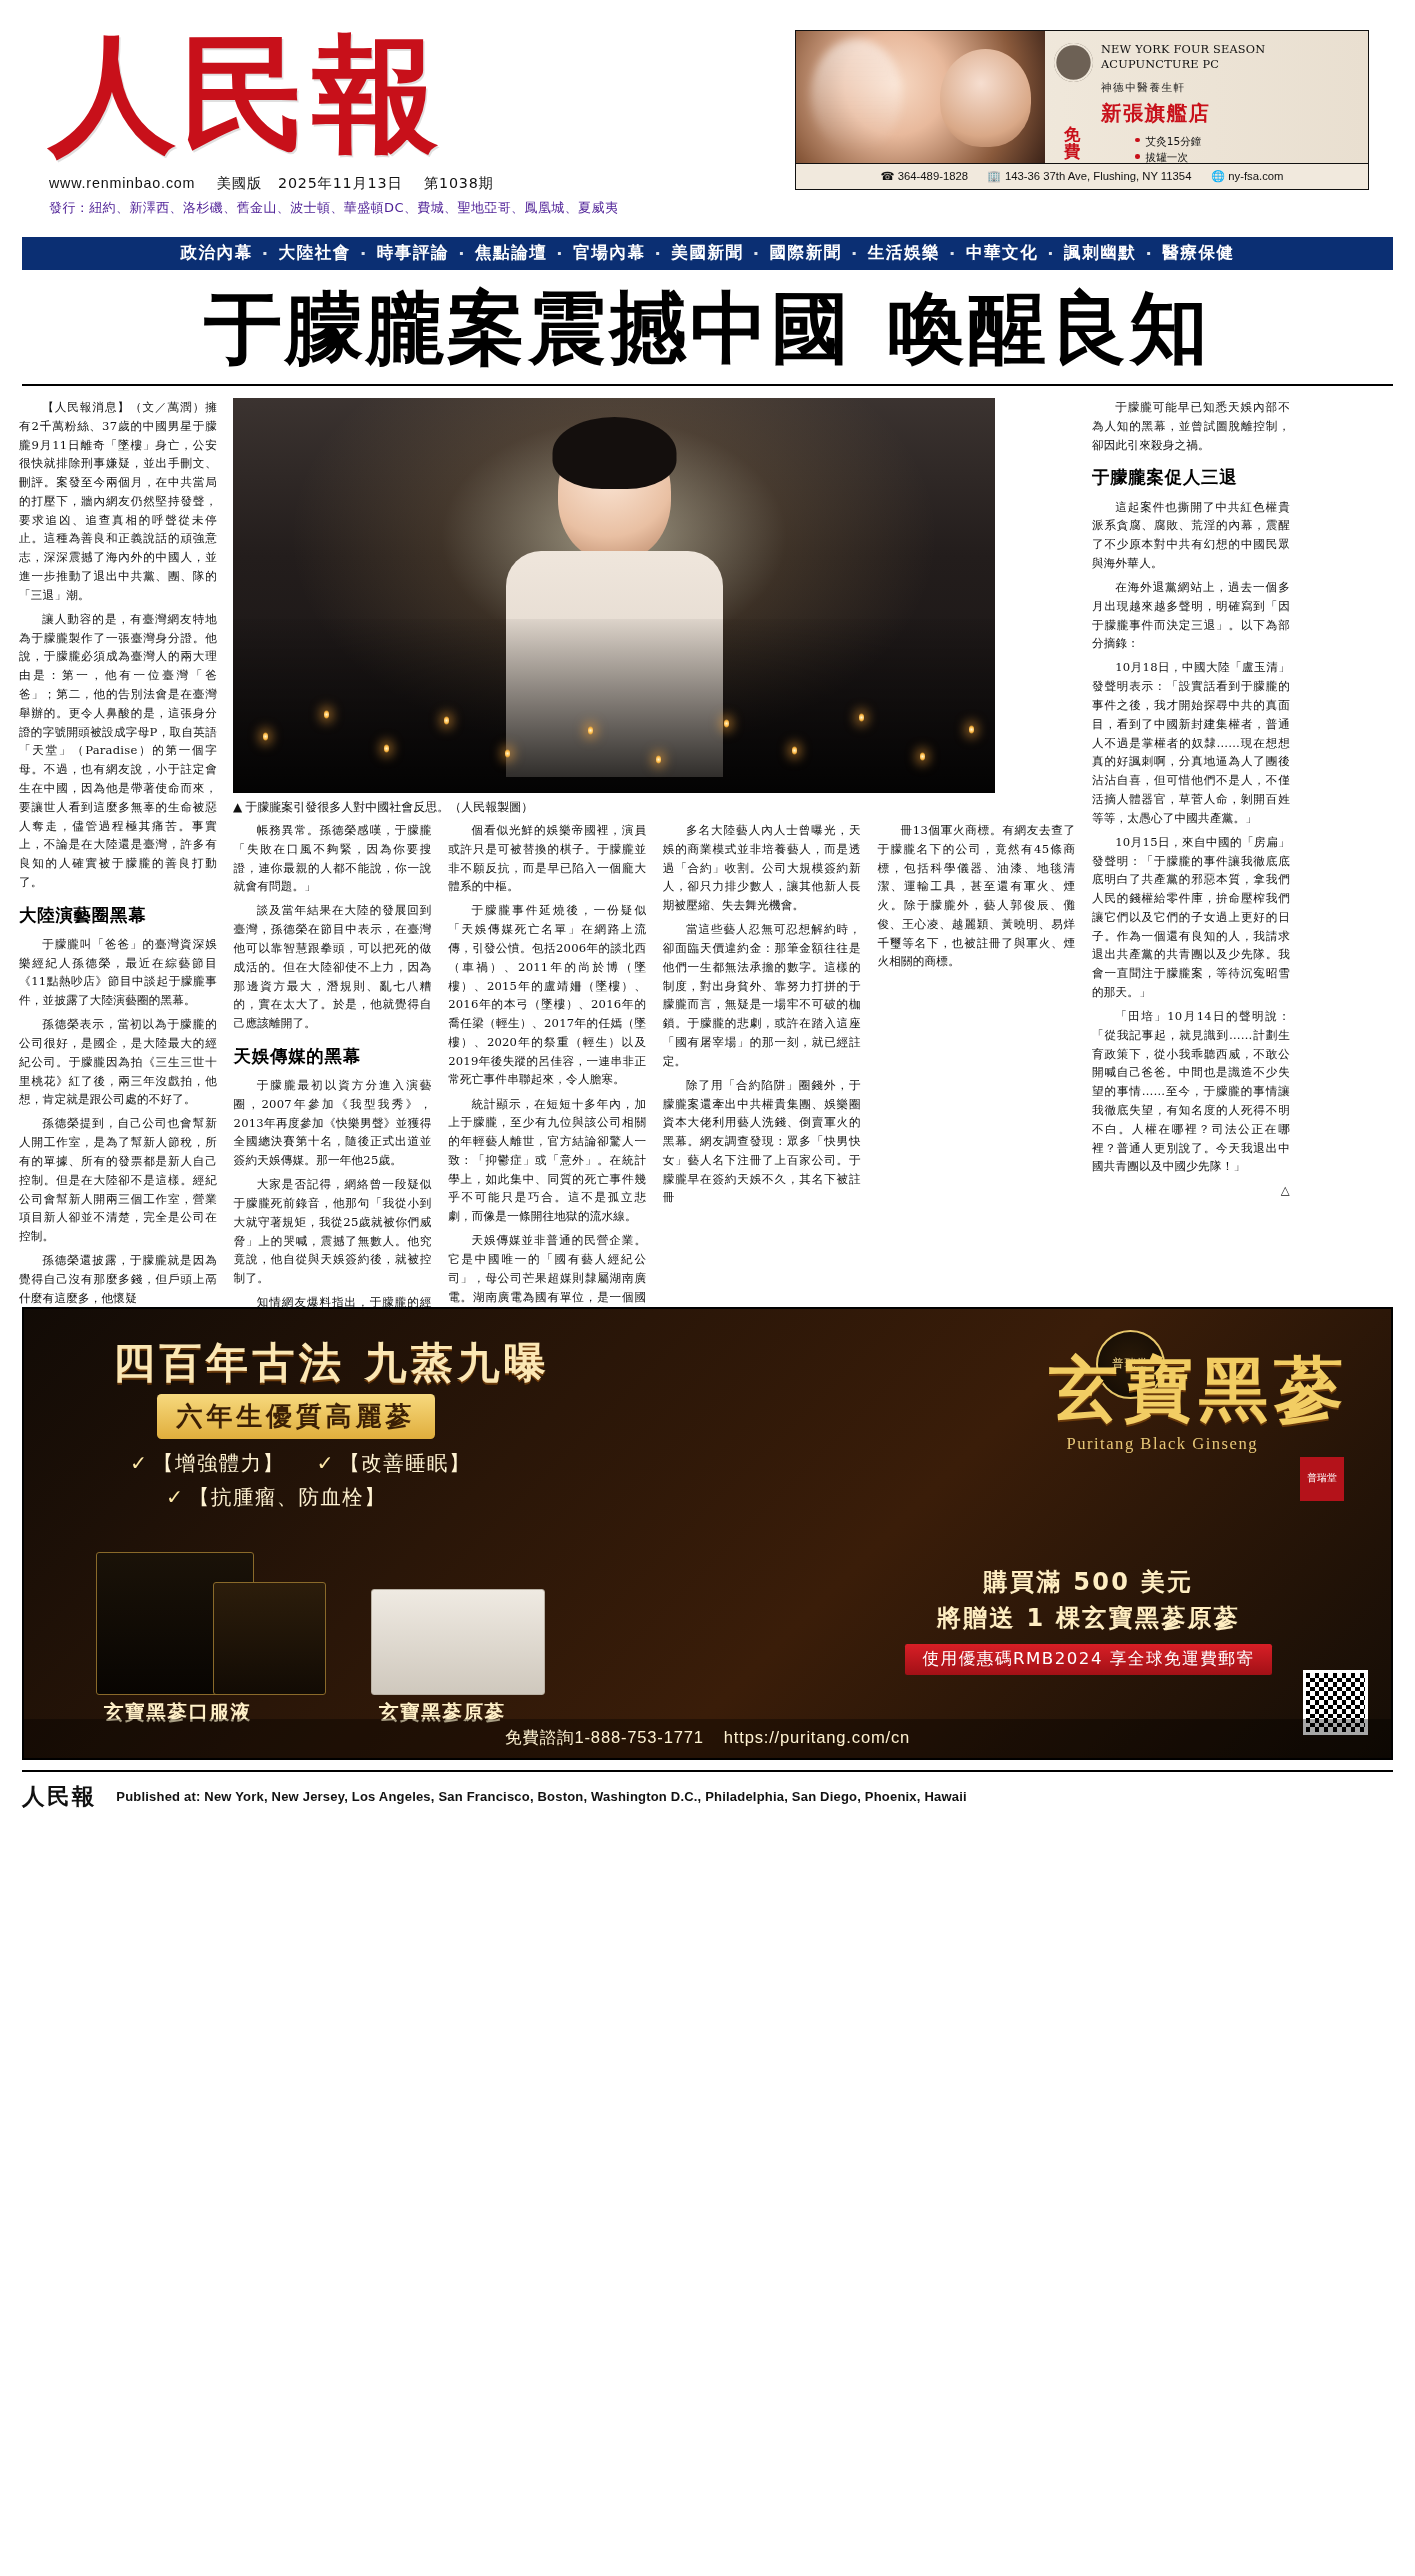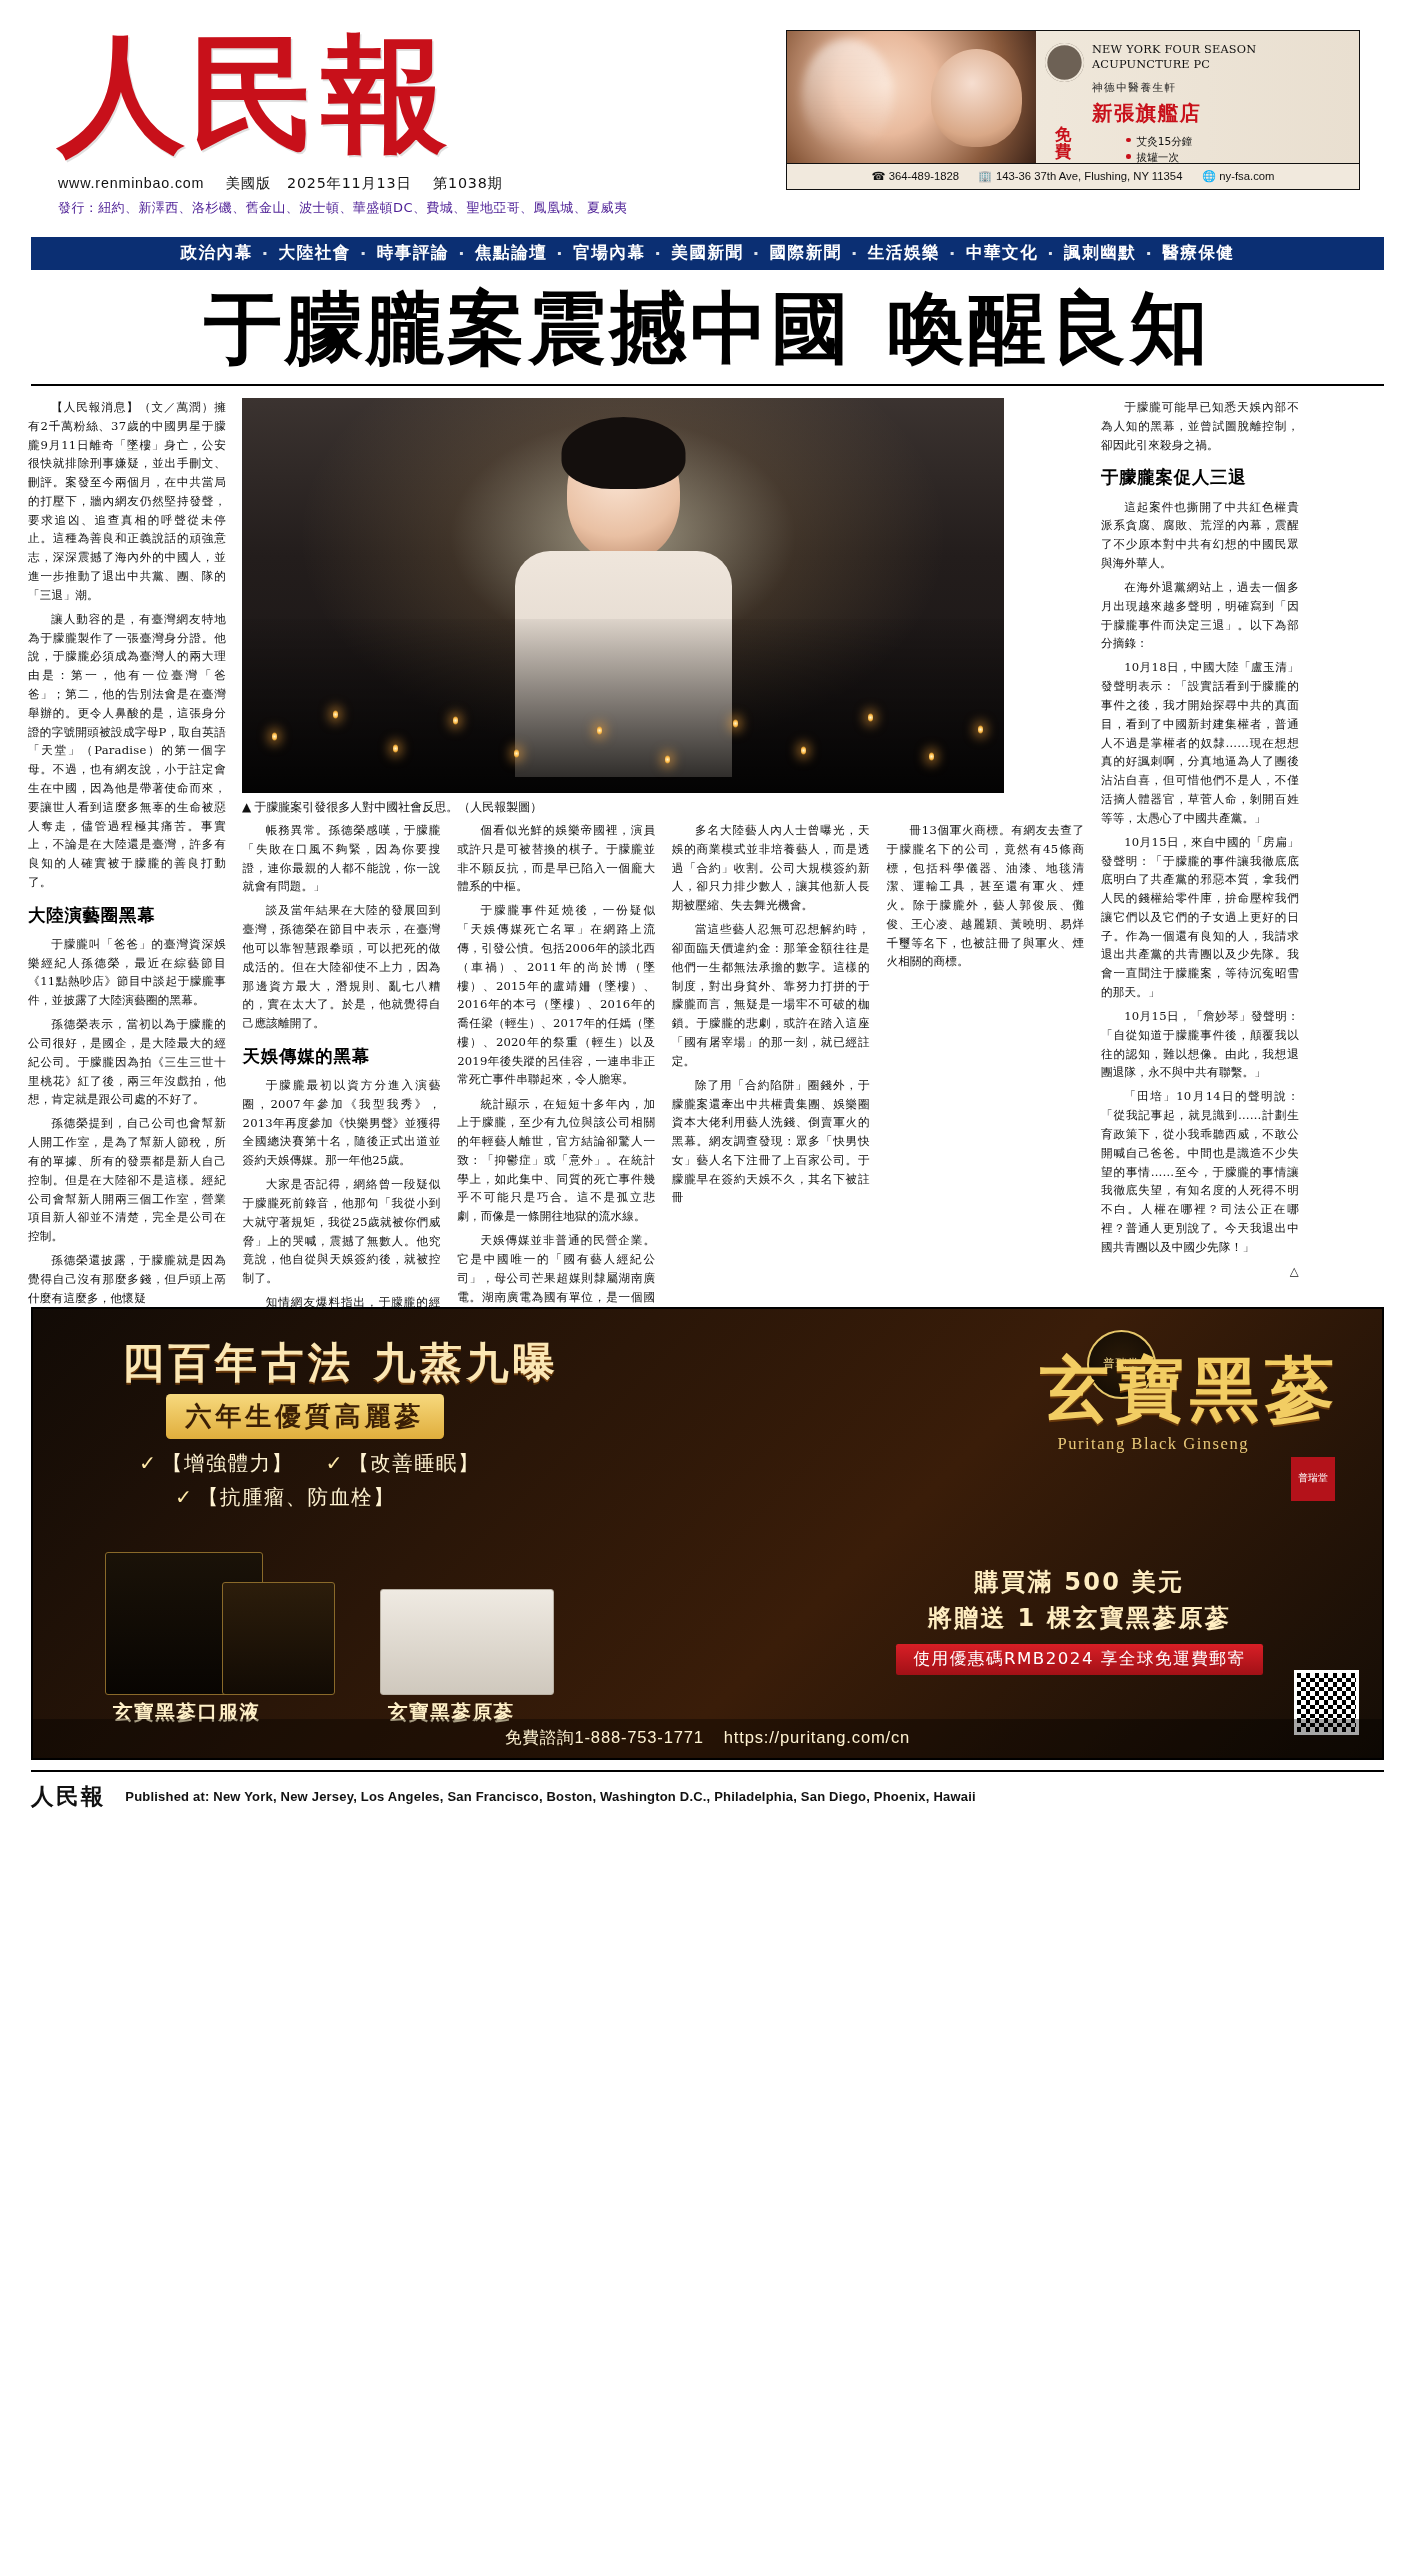--- a/index.html
+++ b/index.html
@@ -5,21 +5,21 @@
   * { box-sizing: border-box; }
   html, body { margin: 0; padding: 0; }
   body {
     width: 1415px;
     height: 2576px;
     background: #ffffff;
     font-family: "DejaVu Sans", "Liberation Sans", sans-serif;
     color: #000;
     overflow: hidden;
   }
-  .page { position: relative; width: 1415px; height: 2572px; padding: 0 28px; }
+  .page { position: relative; width: 1415px; height: 2572px; padding: 0 19px; }
 
   
   .masthead { position: relative; height: 226px; padding-top: 30px; }
   .logo-wrap { position: absolute; left: 30px; top: 30px; width: 709px; }
   .logo-title {
     font-family: "DejaVu Serif", "Liberation Serif", serif;
     font-weight: bold;
     font-size: 127px;
     line-height: 1;
     color: #c8101a;
@@ -482,21 +482,20 @@
     </div>
 
     <div class="col">
       <div class="ctext">
         <p>于朦朧可能早已知悉天娛內部不為人知的黑幕，並曾試圖脫離控制，卻因此引來殺身之禍。</p>
         <div class="sub-head">于朦朧案促人三退</div>
         <p>這起案件也撕開了中共紅色權貴派系貪腐、腐敗、荒淫的內幕，震醒了不少原本對中共有幻想的中國民眾與海外華人。</p>
         <p>在海外退黨網站上，過去一個多月出現越來越多聲明，明確寫到「因于朦朧事件而決定三退」。以下為部分摘錄：</p>
         <p>10月18日，中國大陸「盧玉清」發聲明表示：「設實話看到于朦朧的事件之後，我才開始探尋中共的真面目，看到了中國新封建集權者，普通人不過是掌權者的奴隸……現在想想真的好諷刺啊，分真地逼為人了團後沾沾自喜，但可惜他們不是人，不僅活摘人體器官，草菅人命，剝開百姓等等，太愚心了中國共產黨。」</p>
         <p>10月15日，來自中國的「房扁」發聲明：「于朦朧的事件讓我徹底底底明白了共產黨的邪惡本質，拿我們人民的錢權給零件庫，拚命壓榨我們讓它們以及它們的子女過上更好的日子。作為一個還有良知的人，我請求退出共產黨的共青團以及少先隊。我會一直聞注于朦朧案，等待沉寃昭雪的那天。」</p>
-        <p>10月15日，「詹妙琴」發聲明：「自從知道于朦朧事件後，顛覆我以往的認知，難以想像。由此，我想退團退隊，永不與中共有聯繫。」</p>
         <p>「田培」10月14日的聲明說：「從我記事起，就見識到……計劃生育政策下，從小我乖聽西威，不敢公開喊自己爸爸。中間也是識造不少失望的事情……至今，于朦朧的事情讓我徹底失望，有知名度的人死得不明不白。人權在哪裡？司法公正在哪裡？普通人更別說了。今天我退出中國共青團以及中國少先隊！」</p>
         <p class="noind" style="text-align:right;">△</p>
       </div>
     </div>
   </div>
 
   <div class="ad-bottom">
     <div class="ad-title">四百年古法 九蒸九曝</div>
     <div class="ad-band">六年生優質高麗蔘</div>
     <div class="ad-bullets">

